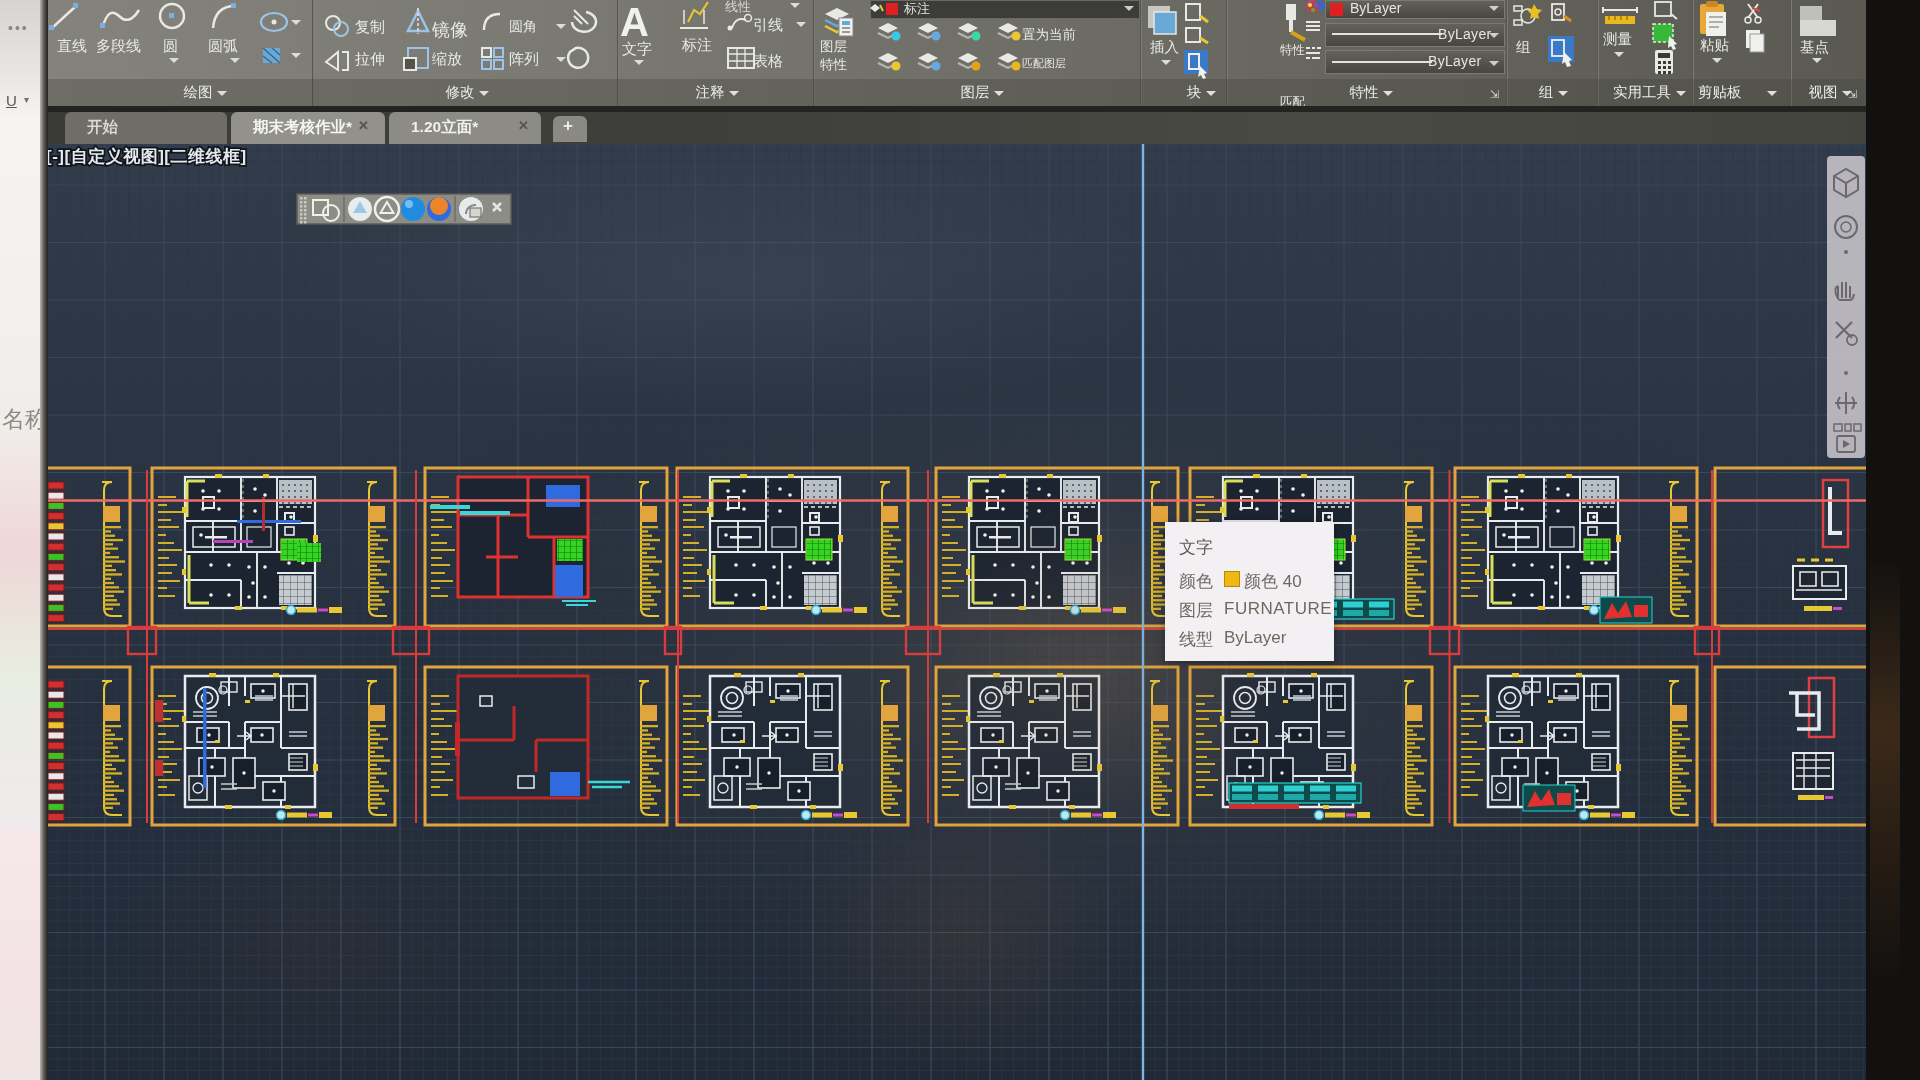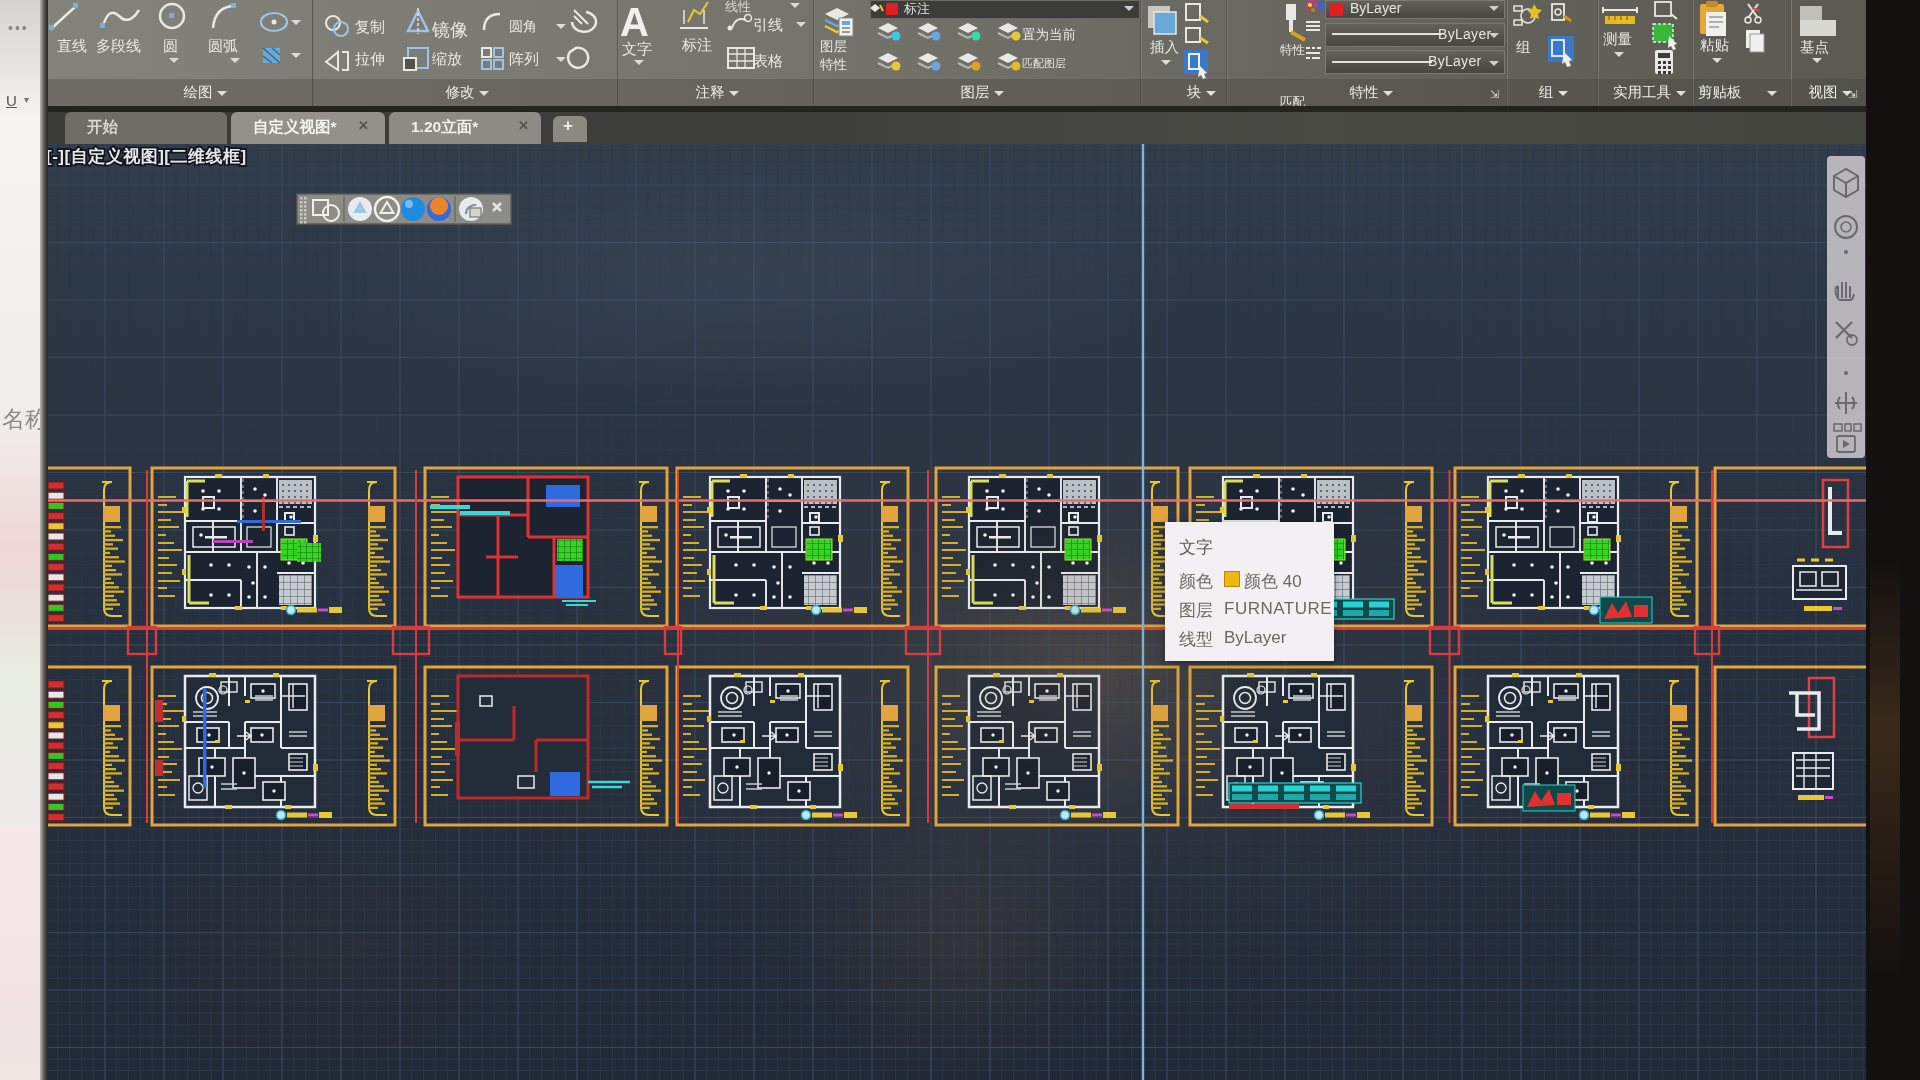--- a/index.html
+++ b/index.html
@@ -710,21 +710,21 @@
         <path d="M10 6h22v14h-22z" fill="#c0c0ba"></path>
       </svg>
       <div class="t" style="left:1800px;top:38px;font-size:14.5px;color:#e9e9e5;letter-spacing:0px;">基点</div>
       <div style="position:absolute;left:1812px;top:58px;width:0;height:0;border-left:5px solid transparent;border-right:5px solid transparent;border-top:5px solid #dcdcd8"></div>
     </div>
 <div id="tabbar">
       <div style="position:absolute;left:0;top:0;width:100%;height:6px;background:#23231f"></div>
       <div style="position:absolute;left:25px;top:6px;width:162px;height:32px;background:#6e6e67;border-radius:6px 6px 0 0;"></div>
       <div class="t" style="left:47px;top:11px;font-size:15.5px;color:#d8d7d1;font-weight:bold">开始</div>
       <div style="position:absolute;left:191px;top:6px;width:154px;height:32px;background:#92928b;border-radius:6px 6px 0 0;"></div>
-      <div class="t" style="left:213px;top:11px;font-size:15.5px;color:#f4f4f0;font-weight:bold">自定义视图*</div>
+      <div class="t" style="left:213px;top:11px;font-size:15.5px;color:#f4f4f0;font-weight:bold">期末考核作业*</div>
       <div class="t" style="left:318px;top:12px;font-size:13px;color:#55554e;font-weight:bold">✕</div>
       <div style="position:absolute;left:349px;top:6px;width:152px;height:32px;background:#8c8c85;border-radius:6px 6px 0 0;"></div>
       <div class="t" style="left:371px;top:11px;font-size:15.5px;color:#f0f0ea;font-weight:bold">1.20立面*</div>
       <div class="t" style="left:478px;top:12px;font-size:13px;color:#55554e;font-weight:bold">✕</div>
       <div style="position:absolute;left:513px;top:10px;width:34px;height:26px;background:#8a8a82;border-radius:6px 6px 0 0"></div>
       <div class="t" style="left:523px;top:10px;font-size:17px;color:#f0f0ea;font-weight:bold">+</div>
     </div>
 <div id="tip">
       <div class="t" style="left:14px;top:14px;font-size:17px;color:#5f5a55">文字</div>
       <div class="t" style="left:14px;top:48px;font-size:17px;color:#6e6862">颜色</div>

